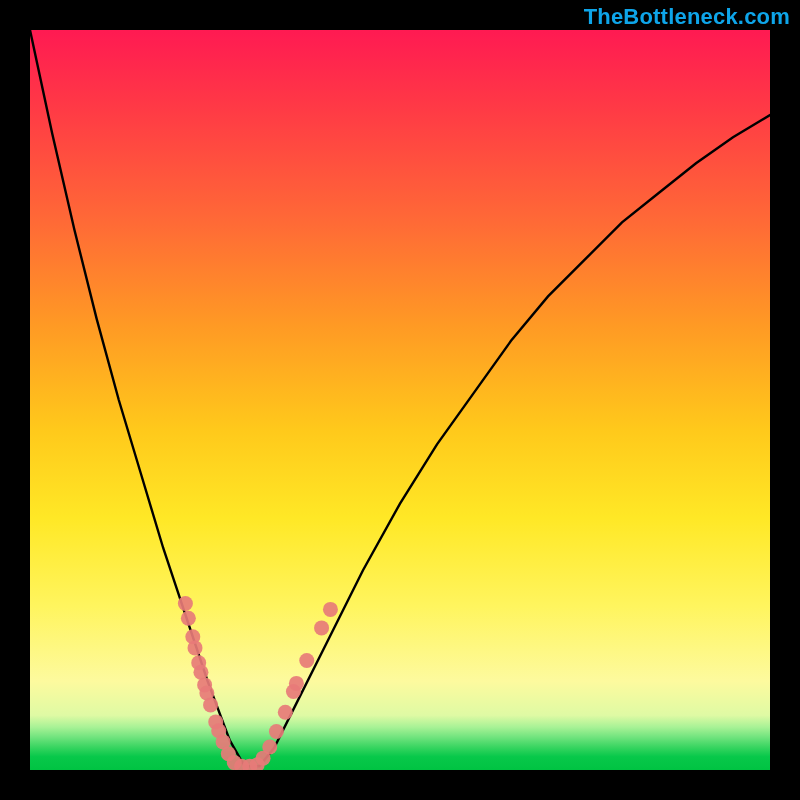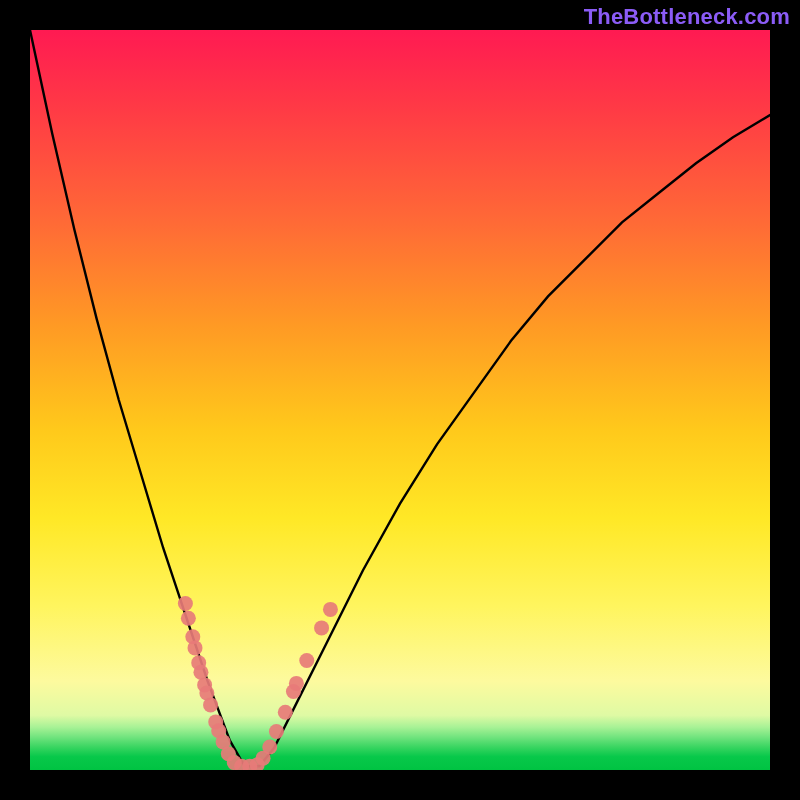--- a/index.html
+++ b/index.html
@@ -66,21 +66,21 @@
     height: 740px;
     background: #000;
   }
   .watermark {
     position: absolute;
     top: 4px;
     right: 10px;
     font-family: Arial, Helvetica, sans-serif;
     font-size: 22px;
     font-weight: 600;
-    color: #8b5cf6;
+    color: #0ea5e9;
     letter-spacing: 0.2px;
     user-select: none;
   }
 </style>
 </head>
 <body>
 
 <div class="frame">
   <div class="plot-area">
     <div class="gradient"></div>

